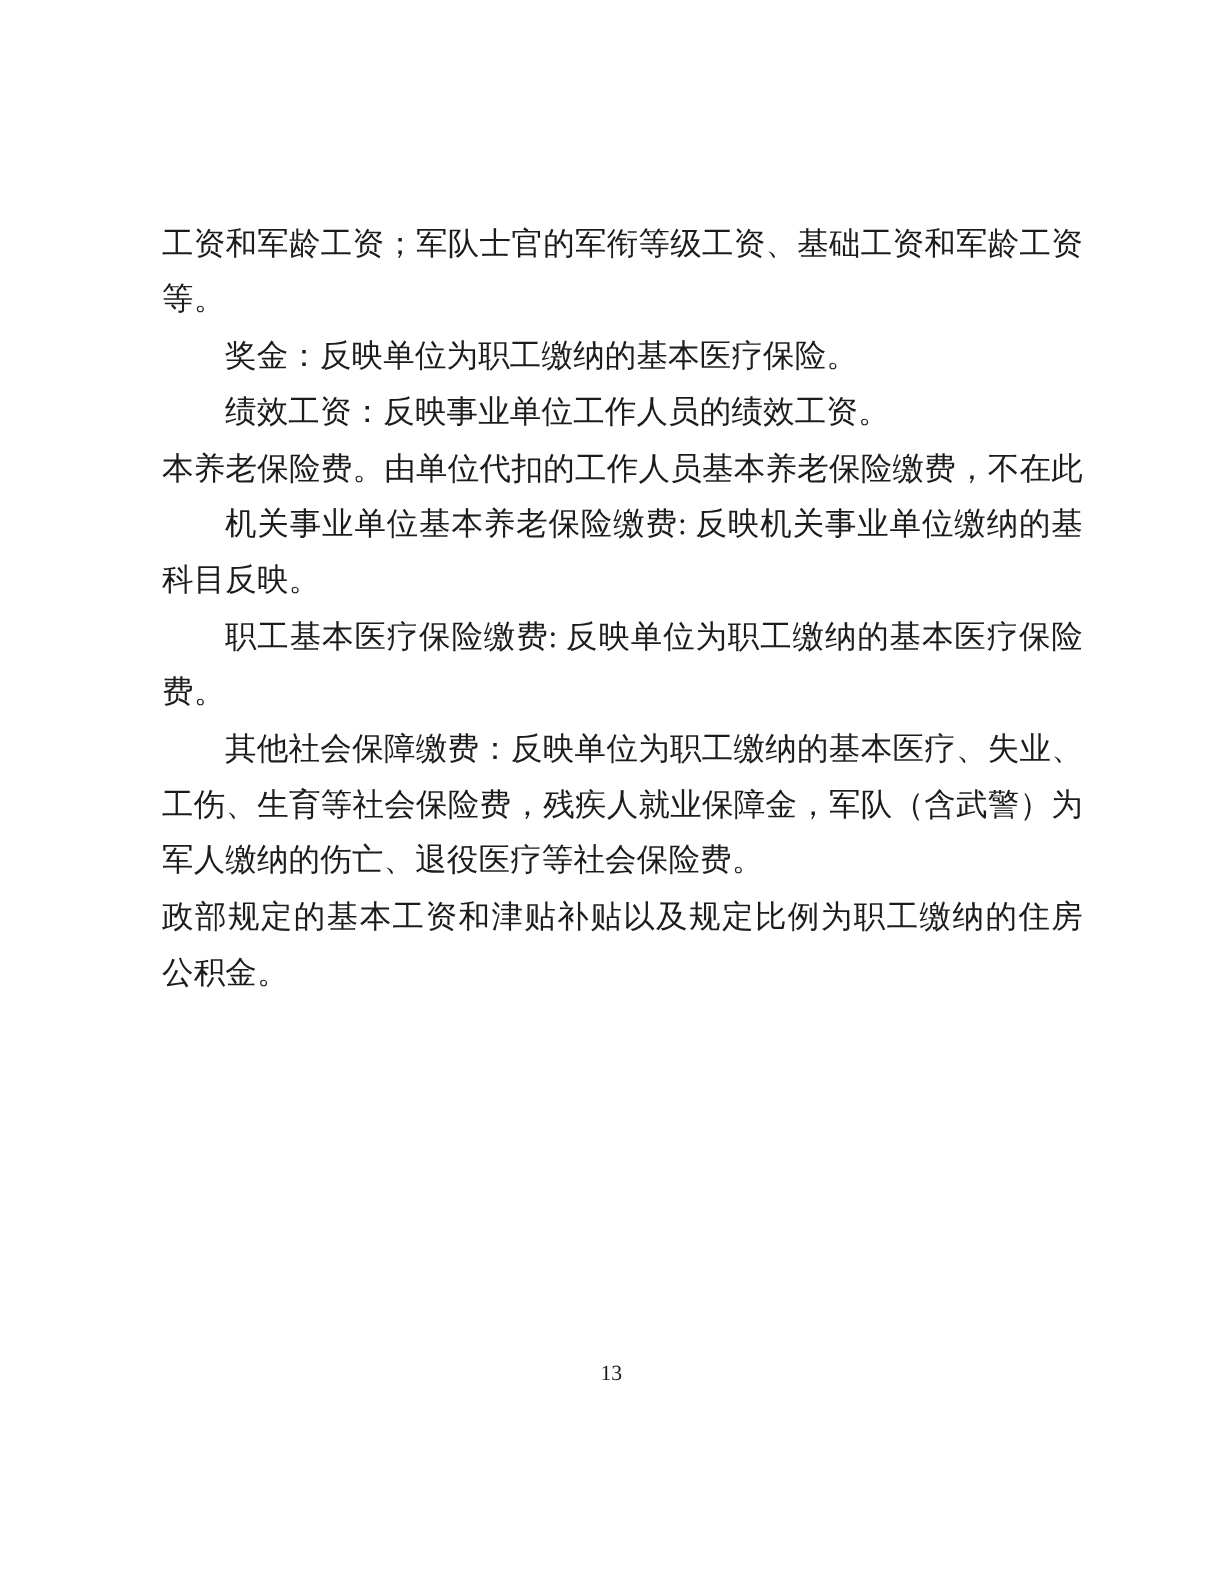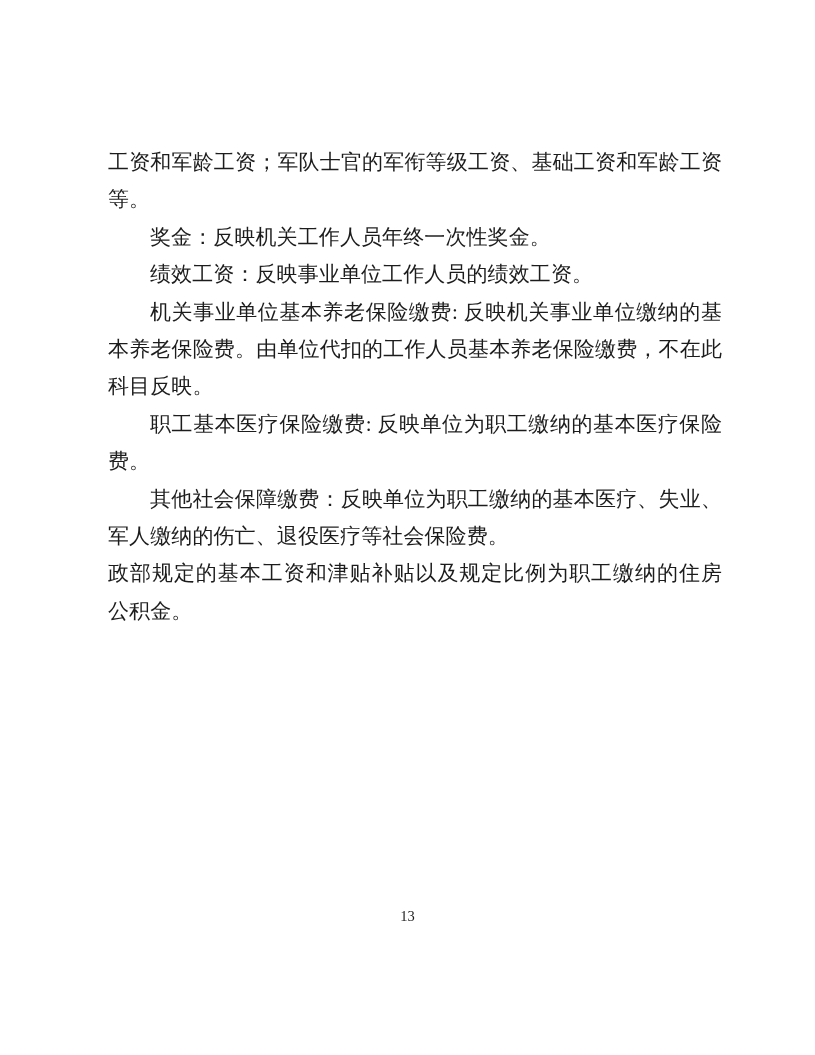--- a/index.html
+++ b/index.html
@@ -61,36 +61,37 @@
 </head>
 <body>
 
 <div class="page">
   <div class="content">
       <div class="para">
         <div class="t-line">工资和军龄工资；军队士官的军衔等级工资、基础工资和军龄工资</div>
         <div class="t-line last">等。</div>
       </div>
       <div class="para">
-        <div class="t-line last indent">奖金：反映机关工作人员年终一次性奖金。</div>
+        <div class="t-line last indent">奖金：反映单位为职工缴纳的基本医疗保险。</div>
       </div>
       <div class="para">
         <div class="t-line last indent">绩效工资：反映事业单位工作人员的绩效工资。</div>
       </div>
       <div class="para">
+        <div class="t-line">本养老保险费。由单位代扣的工作人员基本养老保险缴费，不在此</div>
         <div class="t-line indent">机关事业单位基本养老保险缴费: 反映机关事业单位缴纳的基</div>
-        <div class="t-line">本养老保险费。由单位代扣的工作人员基本养老保险缴费，不在此</div>
         <div class="t-line last">科目反映。</div>
       </div>
       <div class="para">
         <div class="t-line indent">职工基本医疗保险缴费: 反映单位为职工缴纳的基本医疗保险</div>
         <div class="t-line last">费。</div>
       </div>
       <div class="para">
         <div class="t-line indent">其他社会保障缴费：反映单位为职工缴纳的基本医疗、失业、</div>
+        <div class="t-line">工伤、生育等社会保险费，残疾人就业保障金，军队（含武警）为</div>
         <div class="t-line last">军人缴纳的伤亡、退役医疗等社会保险费。</div>
       </div>
       <div class="para">
         <div class="t-line">政部规定的基本工资和津贴补贴以及规定比例为职工缴纳的住房</div>
         <div class="t-line last">公积金。</div>
       </div>
     </div>
   <div class="page-num">13</div>
 </div>
 

